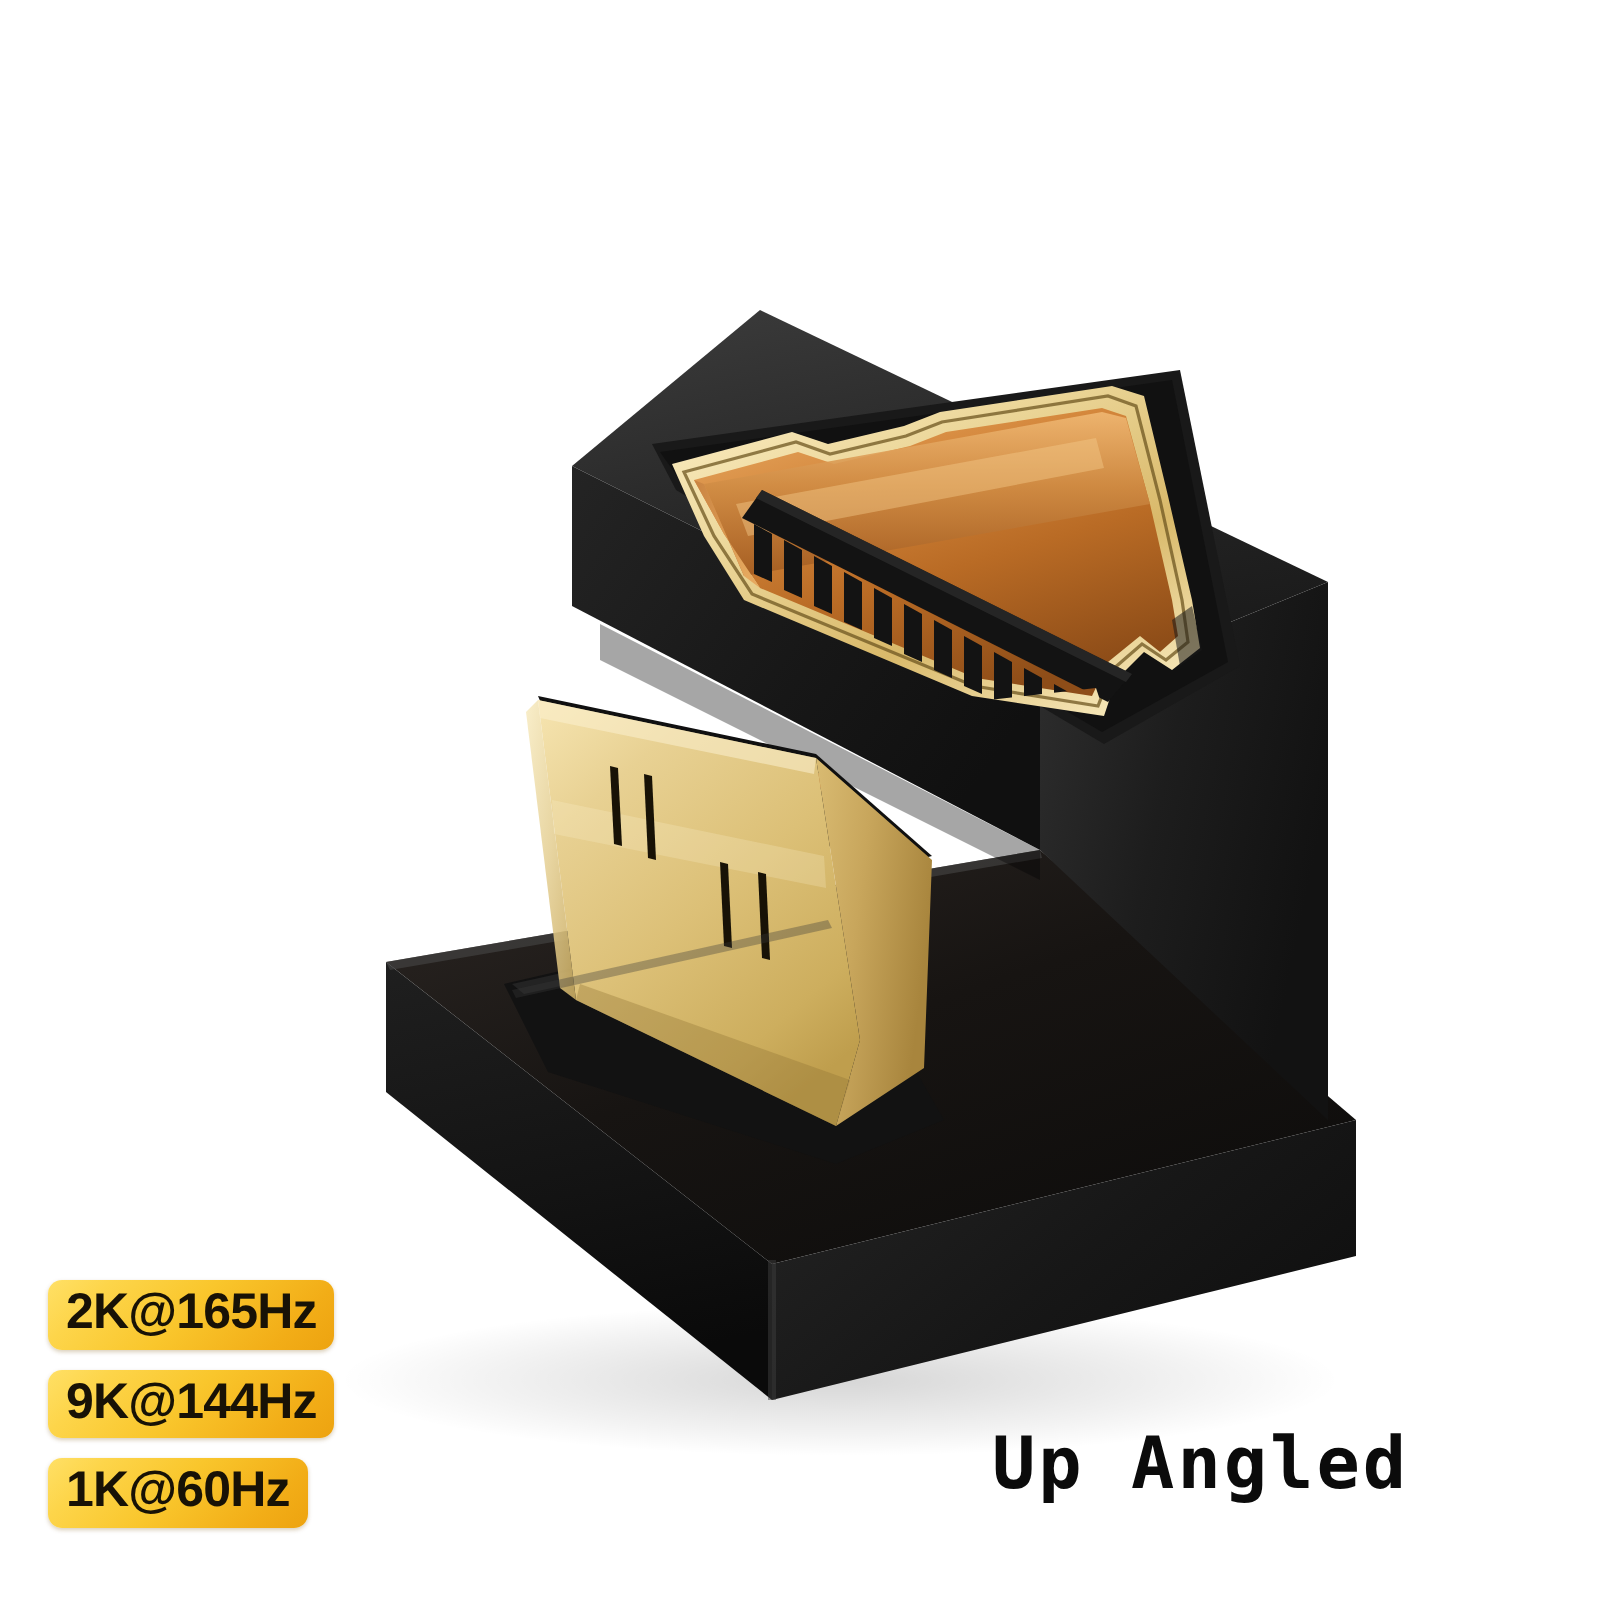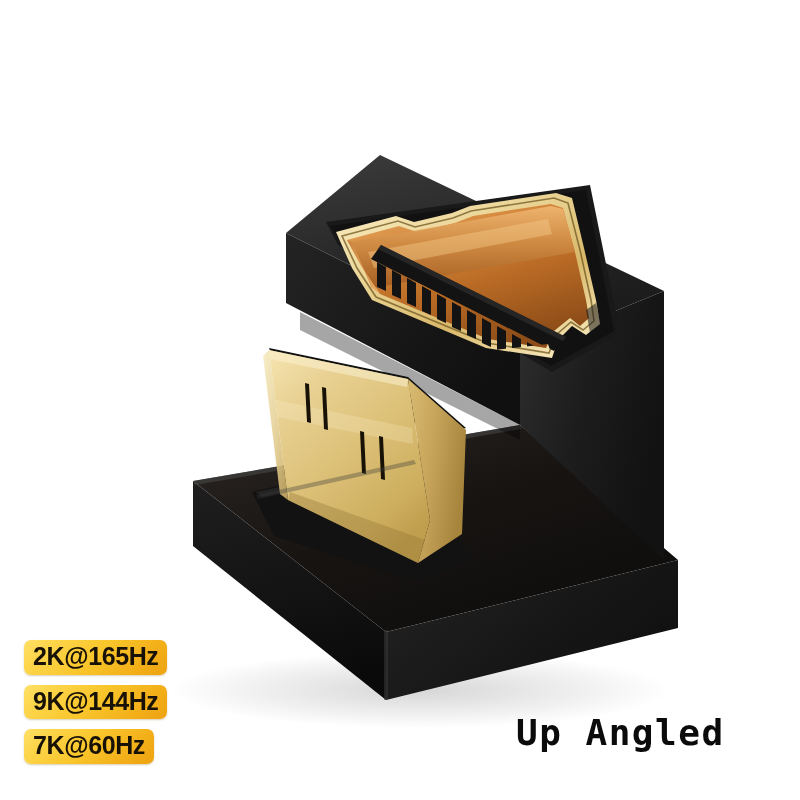--- a/index.html
+++ b/index.html
@@ -70,21 +70,20 @@
   #product-caption {
     position: absolute;
     left: 496px;
     top: 712px;
     color: #0b0b0b;
     font-family: "DejaVu Sans Mono", "Liberation Mono", monospace;
     font-size: 36px;
     font-weight: 700;
     letter-spacing: 1.5px;
     white-space: nowrap;
-    margin-left: 20px;
   }
 </style>
 </head>
 <body>
 
 <div id="stage">
 
   <div id="product-photo">
     <svg id="product-svg" viewBox="0 0 800 800" xmlns="http://www.w3.org/2000/svg">
       <defs>
@@ -318,18 +317,18 @@
         </g>
       </g>
 
       <path d="M 256,495 L 414,460 L 416,464 L 258,499 Z" fill="#3a3a3a" opacity="0.35"></path>
     </svg>
   </div>
 
   <div id="spec-badge-list">
     <span class="spec-badge">2K@165Hz</span>
     <span class="spec-badge">9K@144Hz</span>
-    <span class="spec-badge">7K@60Hz</span>
+    <span class="spec-badge">1K@60Hz</span>
   </div>
 
   <div id="product-caption">Up Angled</div>
 
 </div>
 
 </body></html>

